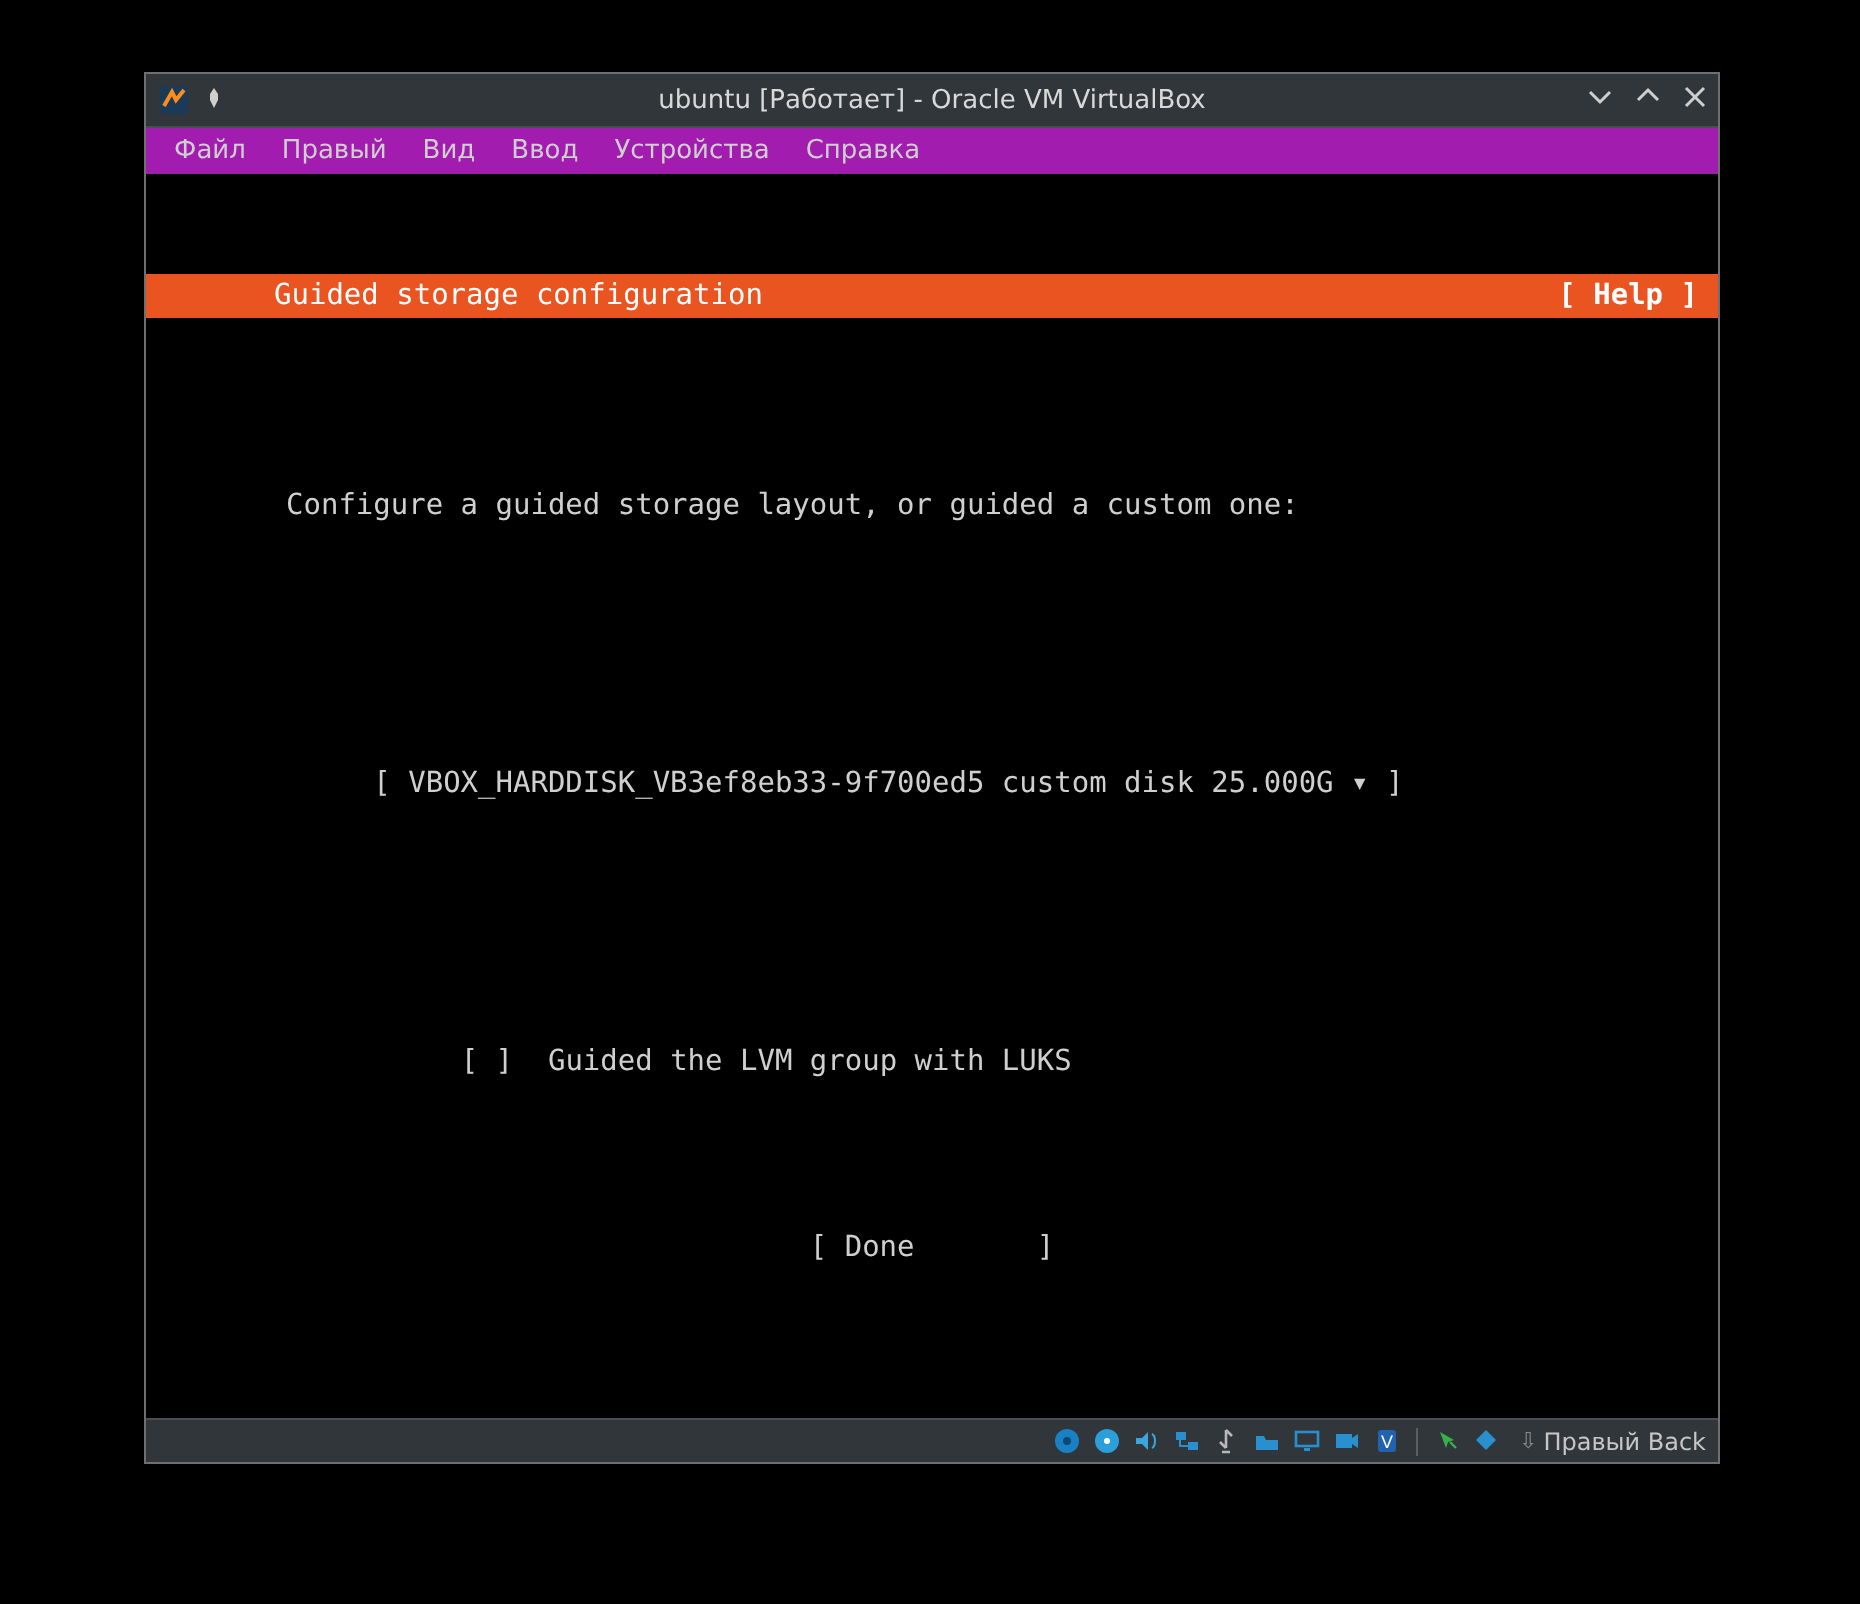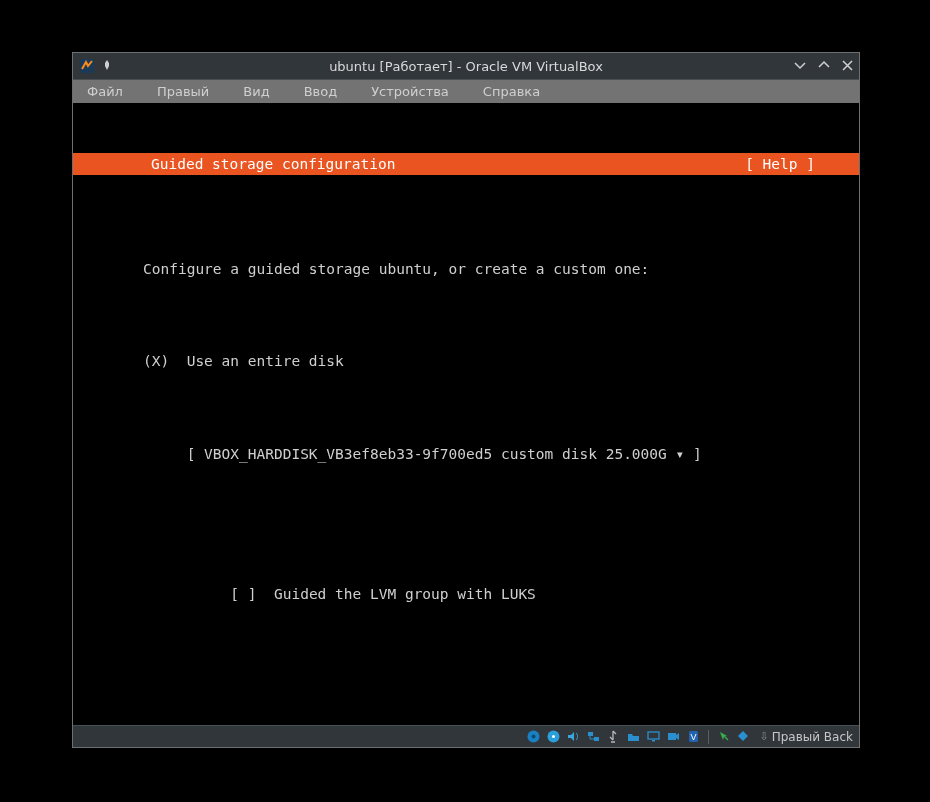--- a/index.html
+++ b/index.html
@@ -7,21 +7,21 @@
     background: #000;
     width: 930px;
     height: 802px;
     font-family: "DejaVu Sans", Arial, sans-serif;
     overflow: hidden;
     position: relative;
   }
   .window {
     position: absolute;
     left: 72px;
-    top: 52px;
+    top: 36px;
     width: 788px;
     height: 696px;
     background: #000;
     border: 1px solid #6f6f6f;
     display: flex;
     flex-direction: column;
   }
   .titlebar {
     height: 26px;
     background: #31363b;
@@ -35,26 +35,26 @@
   .titlebar .left-icons { display: flex; align-items: center; gap: 6px; }
   .titlebar .title-text { position: absolute; left: 0; right: 0; text-align: center; pointer-events: none; }
   .titlebar .win-controls { margin-left: auto; display: flex; gap: 12px; font-size: 14px; color:#cfcfcf;}
   .app-icon {
     width: 16px; height: 16px;
     display: inline-flex; align-items: center; justify-content: center;
   }
   .pin-icon { color:#cfcfcf; font-size:12px;}
   .menubar {
     height: 24px;
-    background: #737373;
+    background: #a21caf;
     border-top: 1px solid #4a4e53;
     display: flex;
     align-items: center;
     padding-left: 6px;
-    gap: 18px;
+    gap: 2px;
     font-size: 13px;
     color: #cfcfcf;
   }
   .menubar span { padding: 2px 8px; cursor: default; }
 
   .vm-screen {
     flex: 1;
     background: #000;
     font-family: "DejaVu Sans Mono","Liberation Mono","Courier New",monospace;
     font-size: 14.5px;
@@ -66,22 +66,22 @@
   }
   .header-line {
     background: #e95420;
     color: #fff;
     height: 22px;
     display: flex;
     align-items: center;
     padding: 0 10px;
     margin-top: 20px;
   }
-  .header-line .htitle { margin-left: 68px; text-align: center; }
-  .header-line .help { margin-left: auto; margin-right: 34px; }
+  .header-line .htitle { margin-left: 54px; text-align: center; }
+  .header-line .help { margin-left: auto; margin-right: 0; font-weight: bold; }
   .term-body {
     padding: 10px 0 0 0;
     color: #cfcfcf;
   }
   .tl { padding-left: 70px; height: 16px; }
   .footer-buttons {
     position: absolute;
     bottom: 46px;
     left: 0; right: 0;
     text-align: center;
@@ -158,39 +158,39 @@
     <span>Справка</span>
   </div>
 
   <div class="vm-screen">
     <div class="header-line">
       <span class="htitle">Guided storage configuration</span>
       <span class="help">[ Help ]</span>
     </div>
 
     <div class="term-body">
-      <div class="tl">Configure a guided storage ubuntu, or create a custom one:</div>
-      <div class="tl">&nbsp;</div>
-      <div class="tl">(X)  Use an entire disk</div>
+      <div class="tl">Configure a guided storage layout, or guided a custom one:</div>
+      <div class="tl">&nbsp;</div>
       <div class="tl">&nbsp;</div>
       <div class="tl">     <span>[ VBOX_HARDDISK_VB3ef8eb33-9f700ed5 custom disk 25.000G ▾ ]</span></div>
       <div class="tl">&nbsp;</div>
       <div class="tl">&nbsp;</div>
       <div class="tl">          <span>[ ]  Guided the LVM group with LUKS</span></div>
       <div class="tl">&nbsp;</div>
       
       
       
       
       
       
       
     </div>
 
     <div class="footer-buttons">
+      <div>[ Done       ]</div>
     </div>
   </div>
 
   <div class="statusbar">
     <span class="sb-icon">
         <svg width="15" height="15" viewBox="0 0 15 15">
           <circle cx="7.5" cy="7.5" r="6" fill="#1980c4"></circle>
           <circle cx="7.5" cy="7.5" r="2" fill="#0b4a75"></circle>
         </svg>
       </span>

